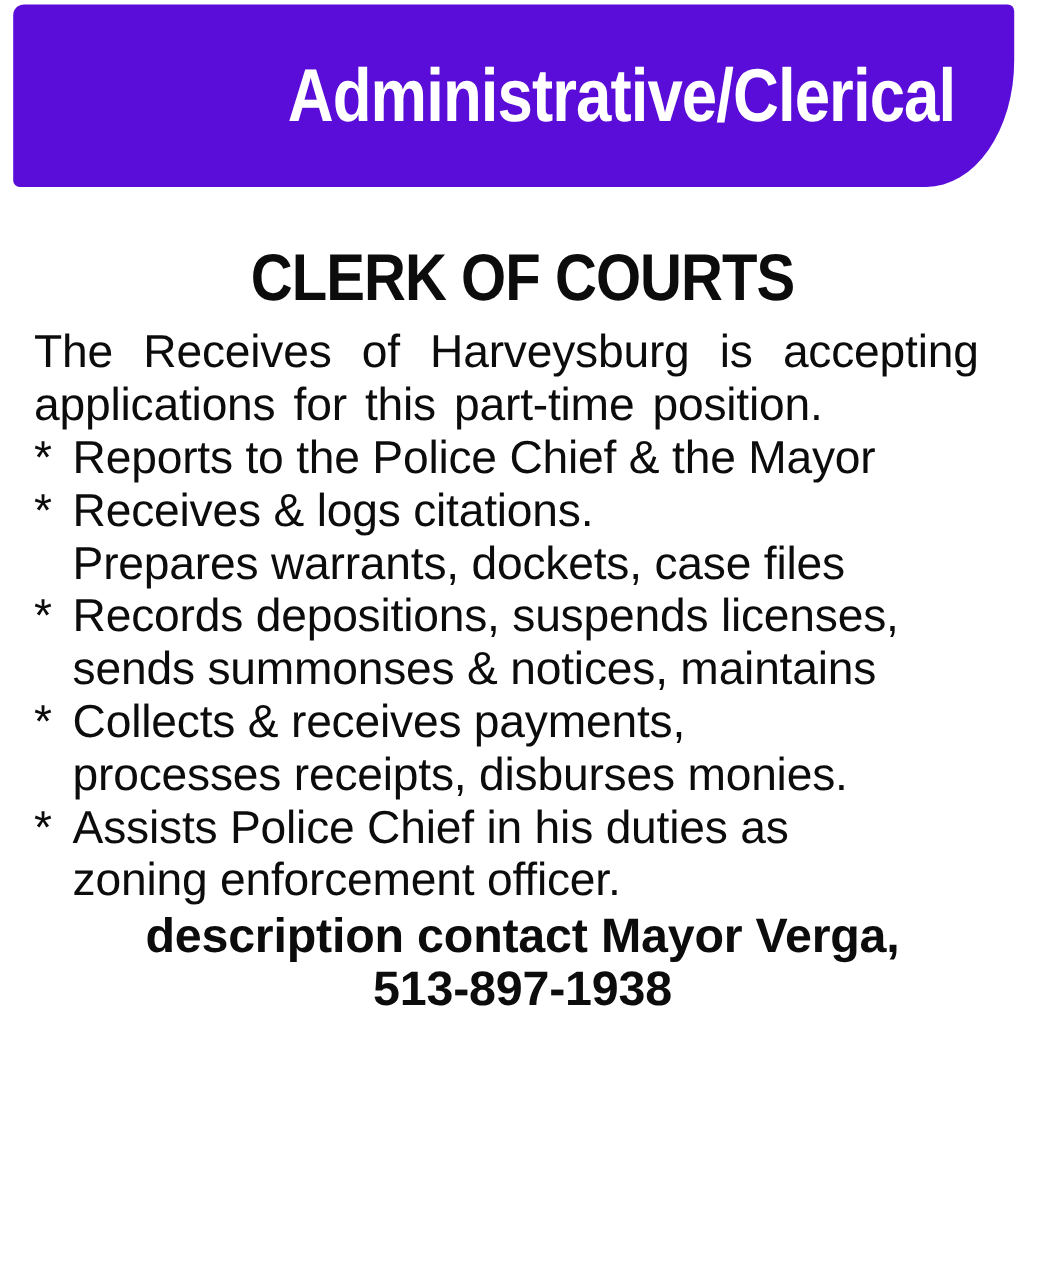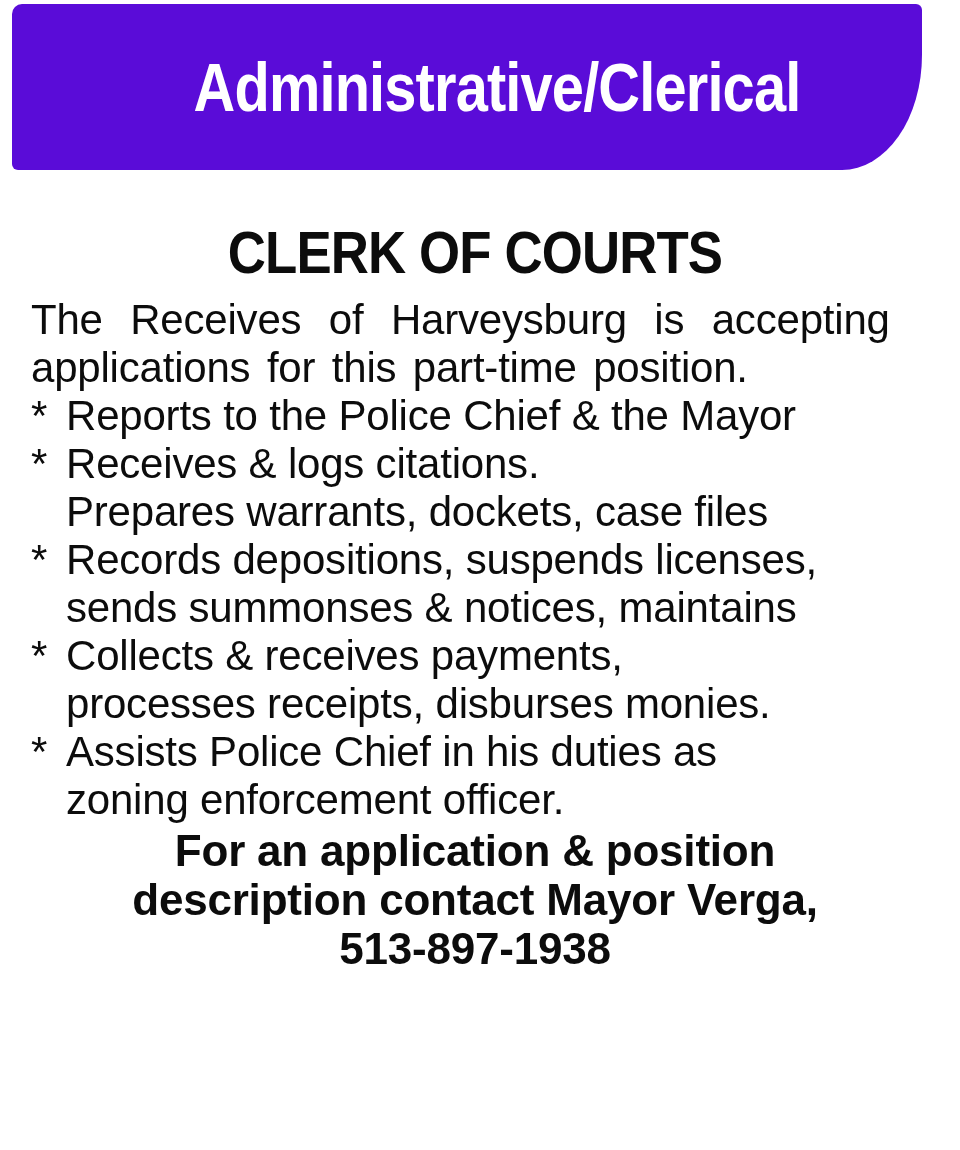--- a/index.html
+++ b/index.html
@@ -20,21 +20,21 @@
     position: absolute;
     left: 12px;
     top: 4px;
     width: 910px;
     height: 166px;
     background: #5a0cd8;
     border-radius: 10px 6px 6px 6px;
     border-bottom-right-radius: 80px 115px;
     display: flex;
     align-items: center;
-    justify-content: center;
+    justify-content: flex-end;
     padding-left: 60px;
     box-sizing: border-box;
   }
   .category-label {
     color: #ffffff;
     font-weight: bold;
     font-size: 68px;
     letter-spacing: -1px;
     white-space: nowrap;
     transform: scaleX(0.85);
@@ -148,20 +148,19 @@
         <span class="bullet-marker">*</span>
         <div class="bullet-lines">
           <div class="bullet-line">Assists Police Chief in his duties as</div>
           <div class="bullet-line">zoning enforcement officer.</div>
         </div>
       </div>
 
     </div>
 
     <div class="contact-block">
-      <div class="contact-line">For an application &amp; position</div>
       <div class="contact-line">description contact Mayor Verga,</div>
       <div class="contact-line">513-897-1938</div>
     </div>
 
   </div>
 
 </div>
 
 </body></html>

